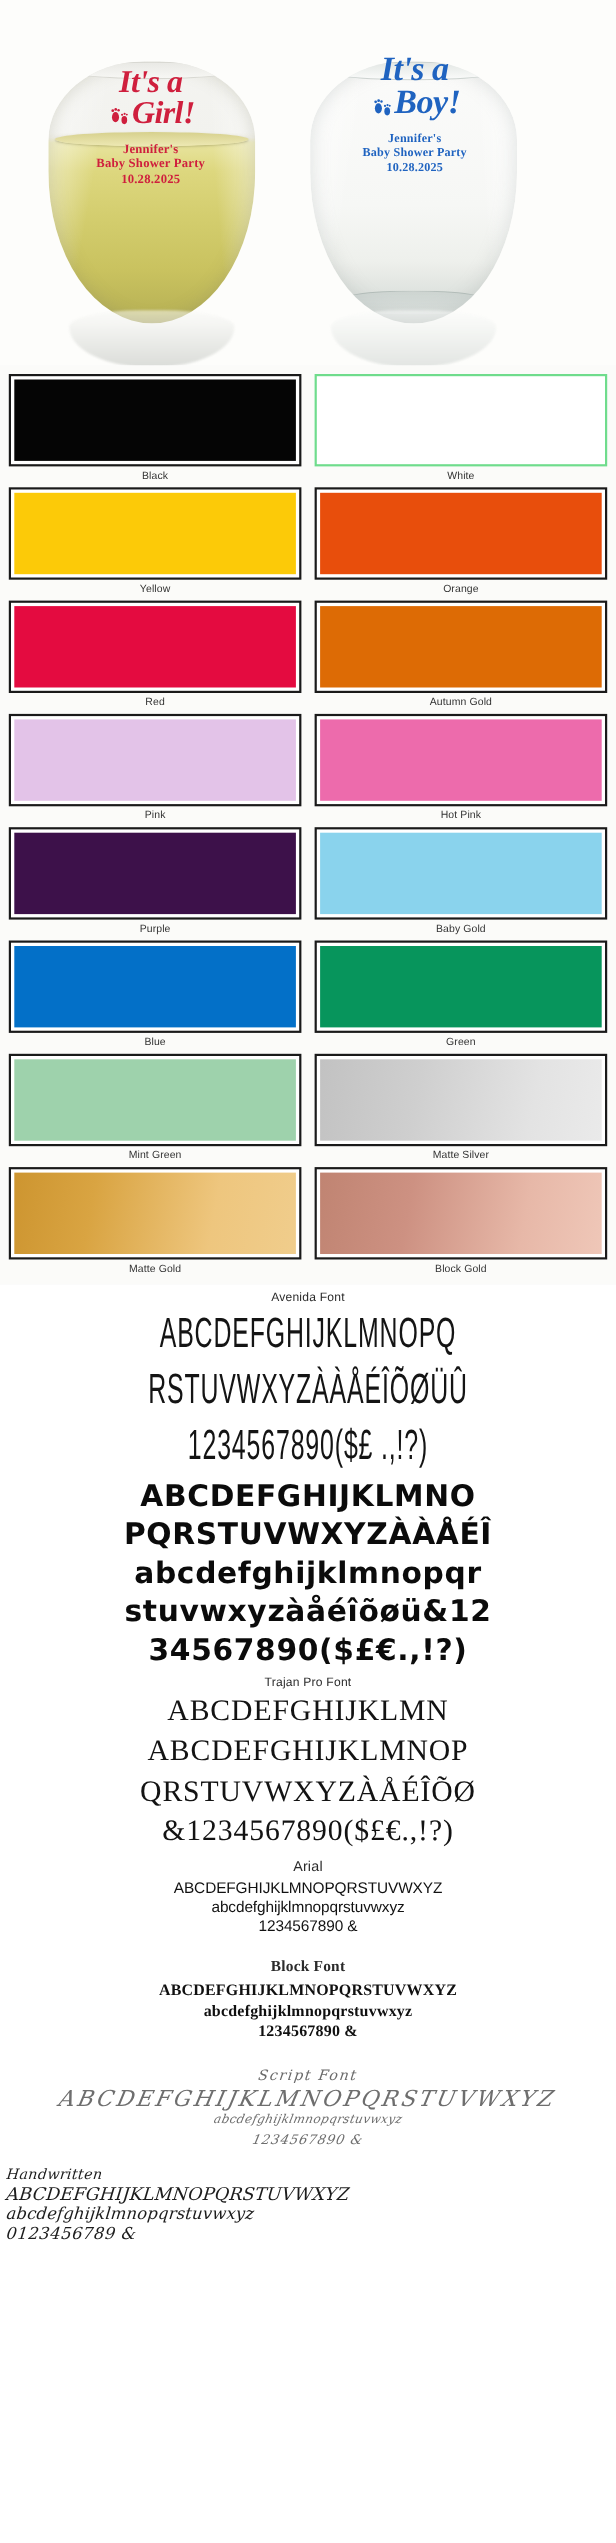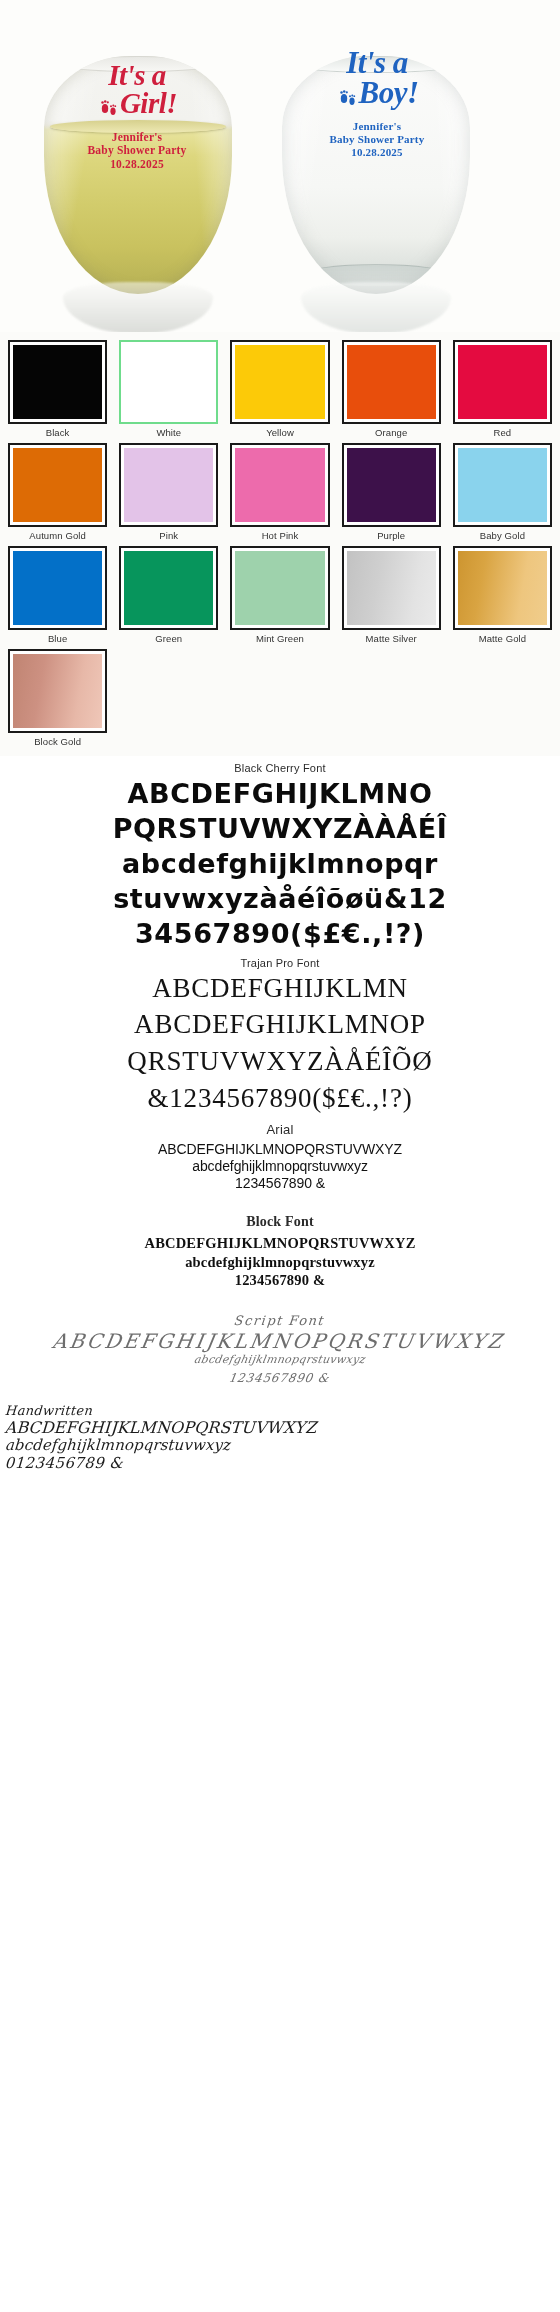--- a/index.html
+++ b/index.html
@@ -137,21 +137,21 @@
   .imprint-right .imp-sub { margin-top: 9px; font-size: 11px; }
 
   
   .swatch-section {
     width: 560px;
     background: #fbfbf9;
     padding: 6px 4px 8px 4px;
   }
   .swatch-grid {
     display: grid;
-    grid-template-columns: repeat(5, 1fr);
+    grid-template-columns: repeat(2, 1fr);
     gap: 2px 4px;
   }
   .swatch-cell {
     padding: 2px 4px 1px 4px;
   }
   .swatch-frame {
     border: 2px solid #1a1a1a;
     padding: 3px;
     background: #ffffff;
     height: 84px;
@@ -477,23 +477,28 @@
           <div class="swatch-frame">
             <div class="swatch-fill" style="background: linear-gradient(100deg, rgb(192, 132, 114) 0%, rgb(205, 145, 130) 32%, rgb(231, 184, 168) 72%, rgb(239, 199, 184) 100%);"></div>
           </div>
           <div class="swatch-label">Block Gold</div>
         </div>
       </div>
   </div>
 
   <div class="fonts-section">
 
+    <div class="font-block avenida">
+      <div class="font-heading">Avenida Font</div>
+      <div class="font-line">ABCDEFGHIJKLMNOPQ</div>
+      <div class="font-line">RSTUVWXYZÀÀÅÉÎÕØÜÛ</div>
+      <div class="font-line">1234567890($£ .,!?)</div>
+    </div>
 
     <div class="font-block blackcherry">
-      <div class="font-heading">Black Cherry Font</div>
       <div class="font-line">ABCDEFGHIJKLMNO</div>
       <div class="font-line">PQRSTUVWXYZÀÀÅÉÎ</div>
       <div class="font-line">abcdefghijklmnopqr</div>
       <div class="font-line">stuvwxyzàåéîõøü&amp;12</div>
       <div class="font-line">34567890($£€.,!?)</div>
     </div>
 
     <div class="font-block trajan">
       <div class="font-heading">Trajan Pro Font</div>
       <div class="font-line">ABCDEFGHIJKLMN</div>

